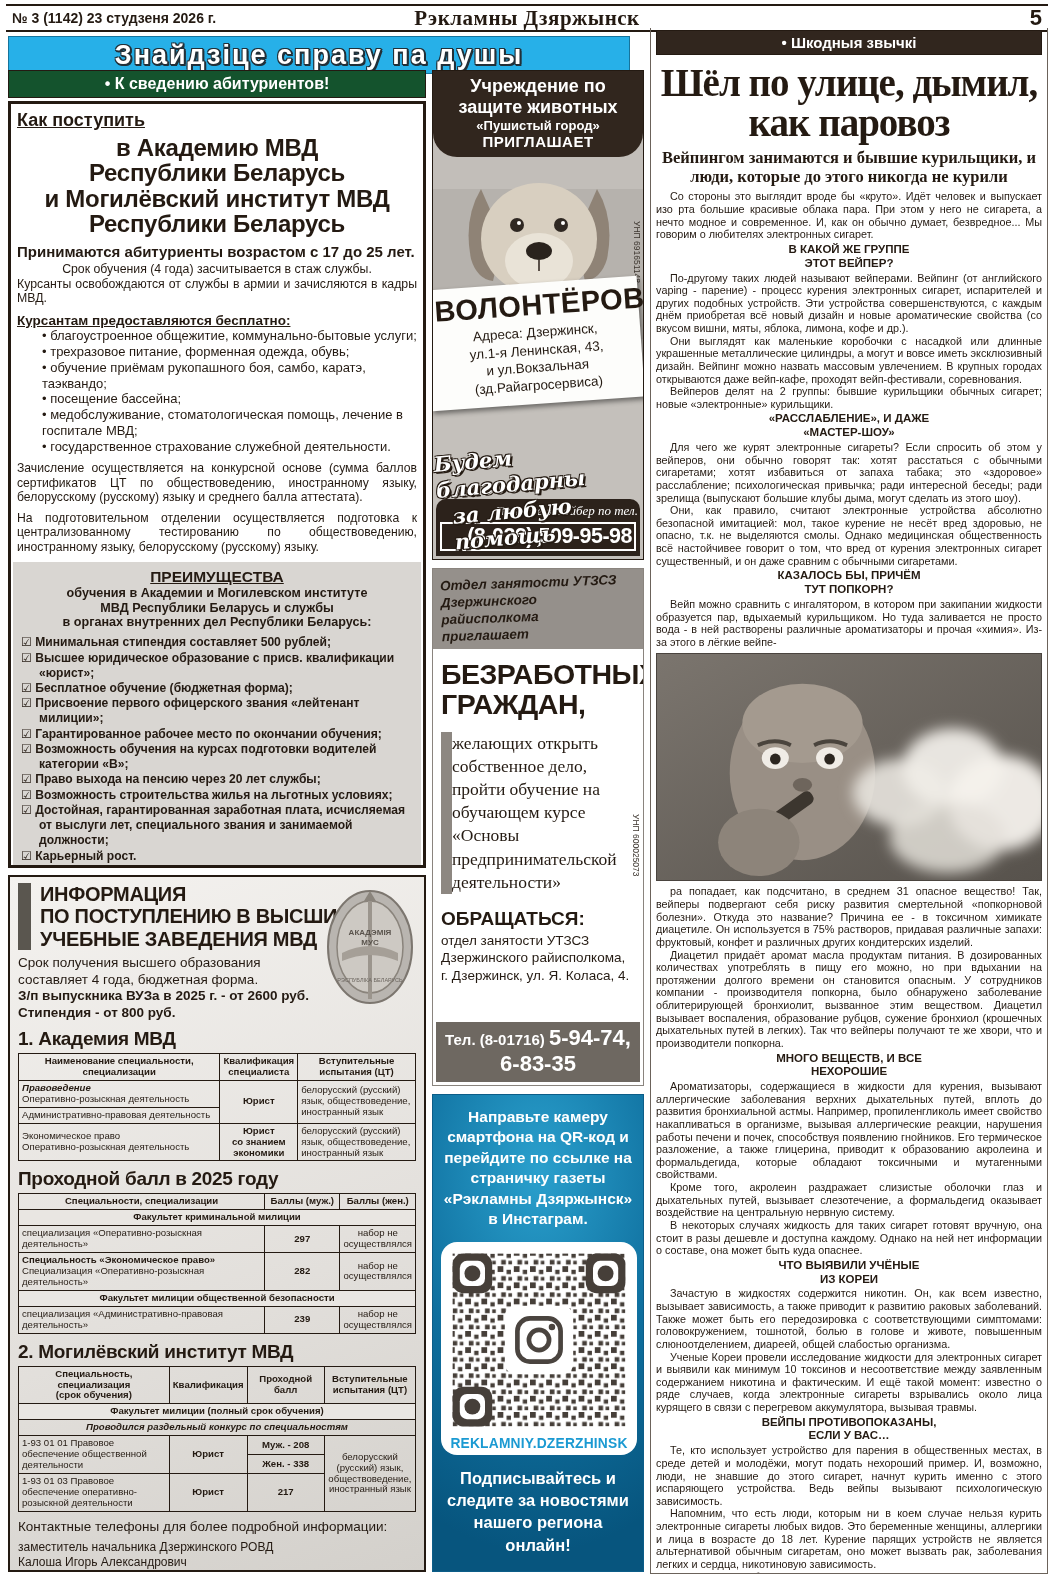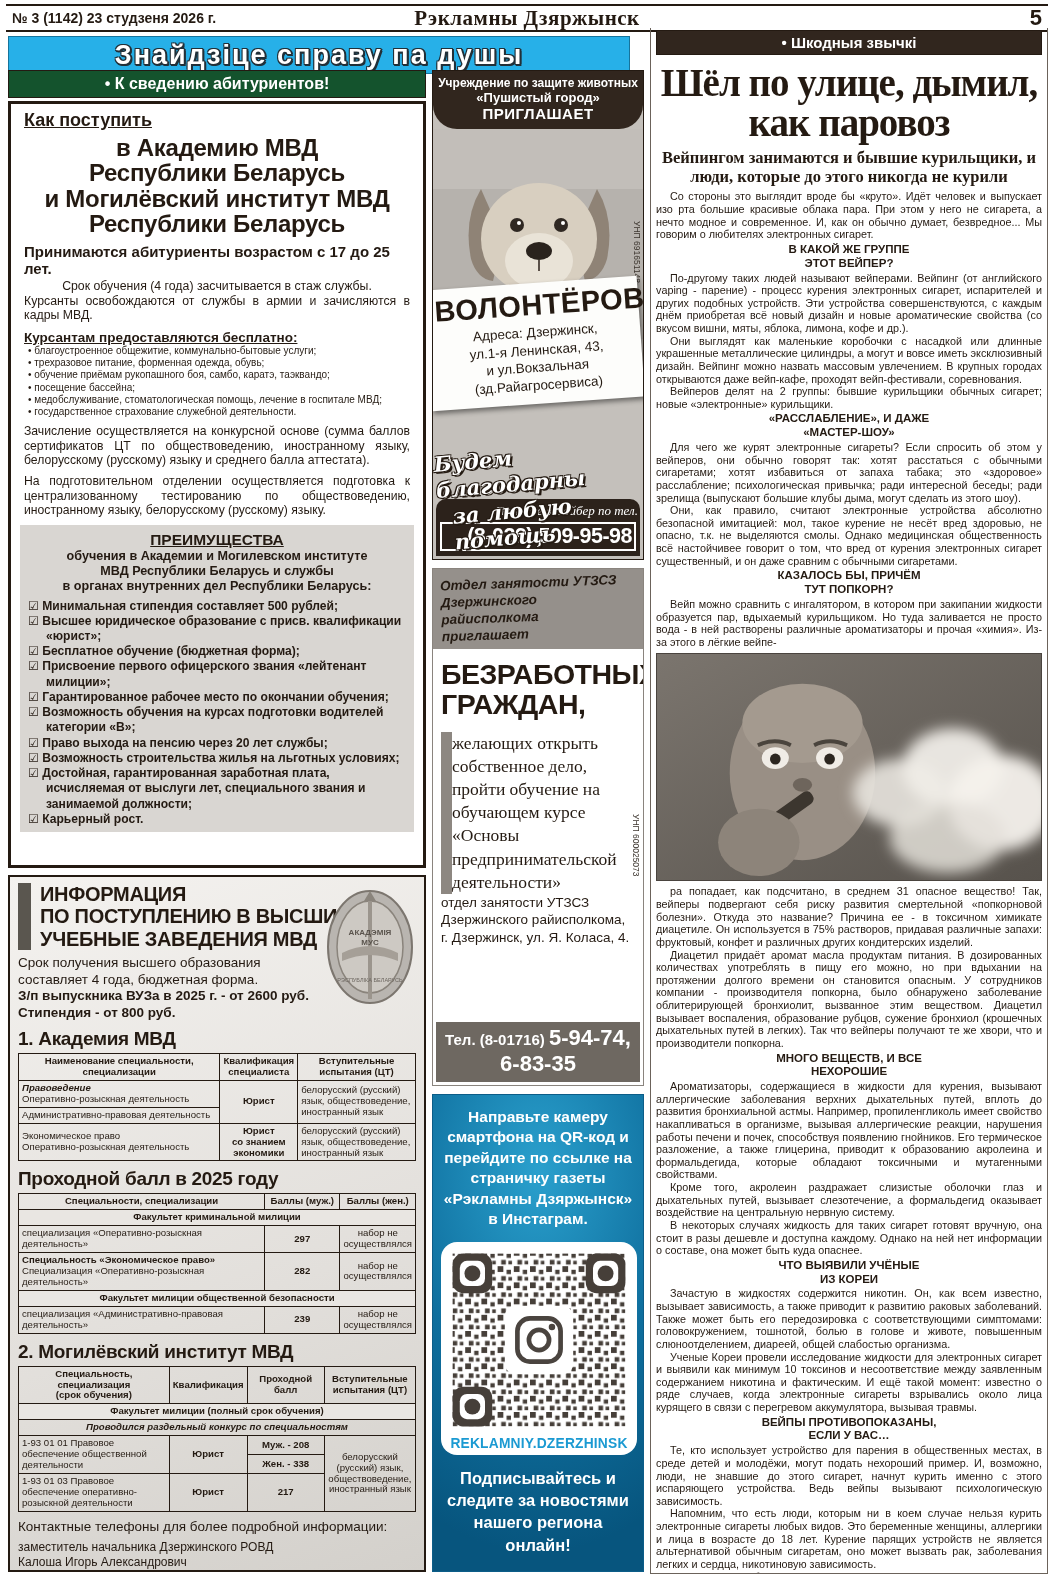--- a/index.html
+++ b/index.html
@@ -28,30 +28,30 @@
   .col-mid   { position:absolute; left:432px; top:70px; width:212px; height:1502px;
                display:flex; flex-direction:column; overflow:hidden; }
   .col-right { position:absolute; left:650px; top:28px; width:398px; height:1546px;
                border-left:1px solid #6b625a; border-right:1px solid #6b625a; border-bottom:1px solid #6b625a;
                padding:0 5px 4px 5px; overflow:hidden; }
 
   .kicker { background:#14532d; color:#fff; font-weight:bold; text-align:center;
             font-size:16px; padding:4px 0; border:1px solid #241a12; }
 
   
-  .mvd-box { border:3px solid #241a12; margin-top:3px; padding:6px 13px; height:767px;
+  .mvd-box { border:3px solid #241a12; margin-top:3px; padding:6px 6px; height:767px;
              overflow:hidden; flex:none; }
   .howto { font-weight:bold; font-size:18px; text-decoration:underline; }
   .mvd-title { text-align:center; font-weight:bold; font-size:24px; line-height:1.06;
                letter-spacing:-.3px; margin:4px 0 6px; }
   .accepted { font-weight:bold; font-size:15px; margin:2px 0; }
   .term { font-size:12.3px; text-align:center; line-height:1.2; }
   .term2 { font-size:12.3px; text-align:justify; line-height:1.2; }
   .free-title { font-weight:bold; font-size:13.5px; text-decoration:underline; margin-top:7px; }
-  ul.plain { list-style:none; font-size:10px; line-height:1.22; }
+  ul.plain { list-style:none; font-size:13px; line-height:1.22;margin-left:21px; }
   ul.plain li::before { content:"• "; }
   ul.plain li { padding-left:4px; }
   .bodyp { font-size:12.2px; line-height:1.2; text-align:justify; margin-top:6px; }
   .adv { background:#d9d6d2; margin:7px -4px 0; padding:6px 8px 5px; }
   .adv-title { text-align:center; font-weight:bold; font-size:15.5px; text-decoration:underline; }
   .adv-sub { text-align:center; font-weight:bold; font-size:12.6px; line-height:1.18; }
   ul.check { list-style:none; margin-top:5px; font-weight:bold; font-size:12.1px; line-height:1.26; }
   ul.check li { padding-left:18px; text-indent:-18px; }
   ul.check li::before { content:"☑ "; font-weight:normal; }
 
@@ -78,21 +78,21 @@
   .contacts { margin-top:7px; font-size:12px; line-height:1.25; }
   .contacts .ct { font-size:13.5px; margin-bottom:4px; }
   .contacts .role { margin-top:4px; }
   .contacts .ph { font-weight:bold; }
 
   
   .dog-ad { border:1px solid #241a12; height:490px; flex:none; position:relative;
             background:#c4c0bb; overflow:hidden; }
   .dog-head { background:#31261e; color:#fff; text-align:center; border-radius:0 0 24px 24px;
     padding:5px 4px 7px; position:relative; z-index:3; }
-  .dog-head .l1 { font-size:12px; font-weight:bold; }
+  .dog-head .l1 { font-size:18px; font-weight:bold; }
   .dog-head .l2 { font-size:13px;  font-weight:bold; }
   .dog-head .l3 { font-size:15px;  font-weight:bold; letter-spacing:.5px; }
   .dog-photo { position:absolute; left:0; top:58px; width:100%; height:210px; }
   .unp-v { position:absolute; writing-mode:vertical-rl; font-size:8.5px; color:#3c352e; }
   .dog-unp { right:1px; top:150px; }
   .sign { position:absolute; left:-6px; top:212px; width:214px; background:#fdfdfb;
     box-shadow:2px 3px 5px rgba(0,0,0,.45); transform:rotate(-4deg);
     padding:6px 6px 10px 10px; z-index:2; }
   .sign-title { font-weight:bold; font-size:29px; letter-spacing:.5px; text-align:center; }
   .sign-addr { font-size:13.5px; line-height:1.3; text-align:center; margin-top:2px; }
@@ -379,20 +379,21 @@
   </div>
 
   <div class="job-ad">
     <div class="job-head">
       <span class="rot pre">Отдел занятости УТЗСЗ
 Дзержинского райисполкома
 приглашает</span>
     </div>
     <div class="job-big">БЕЗРАБОТНЫХ ГРАЖДАН,</div>
     <div class="job-body">желающих открыть собственное дело, пройти обучение на обучающем курсе «Основы предпринимательской деятельности»</div>
+    <div class="job-apply">ОБРАЩАТЬСЯ:</div>
     <div class="job-addr">отдел занятости УТЗСЗ Дзержинского райисполкома, г. Дзержинск, ул. Я. Коласа, 4.</div>
     <div class="unp-v job-unp">УНП 600025073</div>
     <div class="job-phone">
       <span>Тел. (8-01716)</span>
       <span class="big">5-94-74, 6-83-35</span>
     </div>
   </div>
 
   <div class="insta-ad">
     <div class="insta-text">Направьте камеру смартфона на QR-код и перейдите по ссылке на страничку газеты «Рэкламны Дзяржынск» в Инстаграм.</div>

